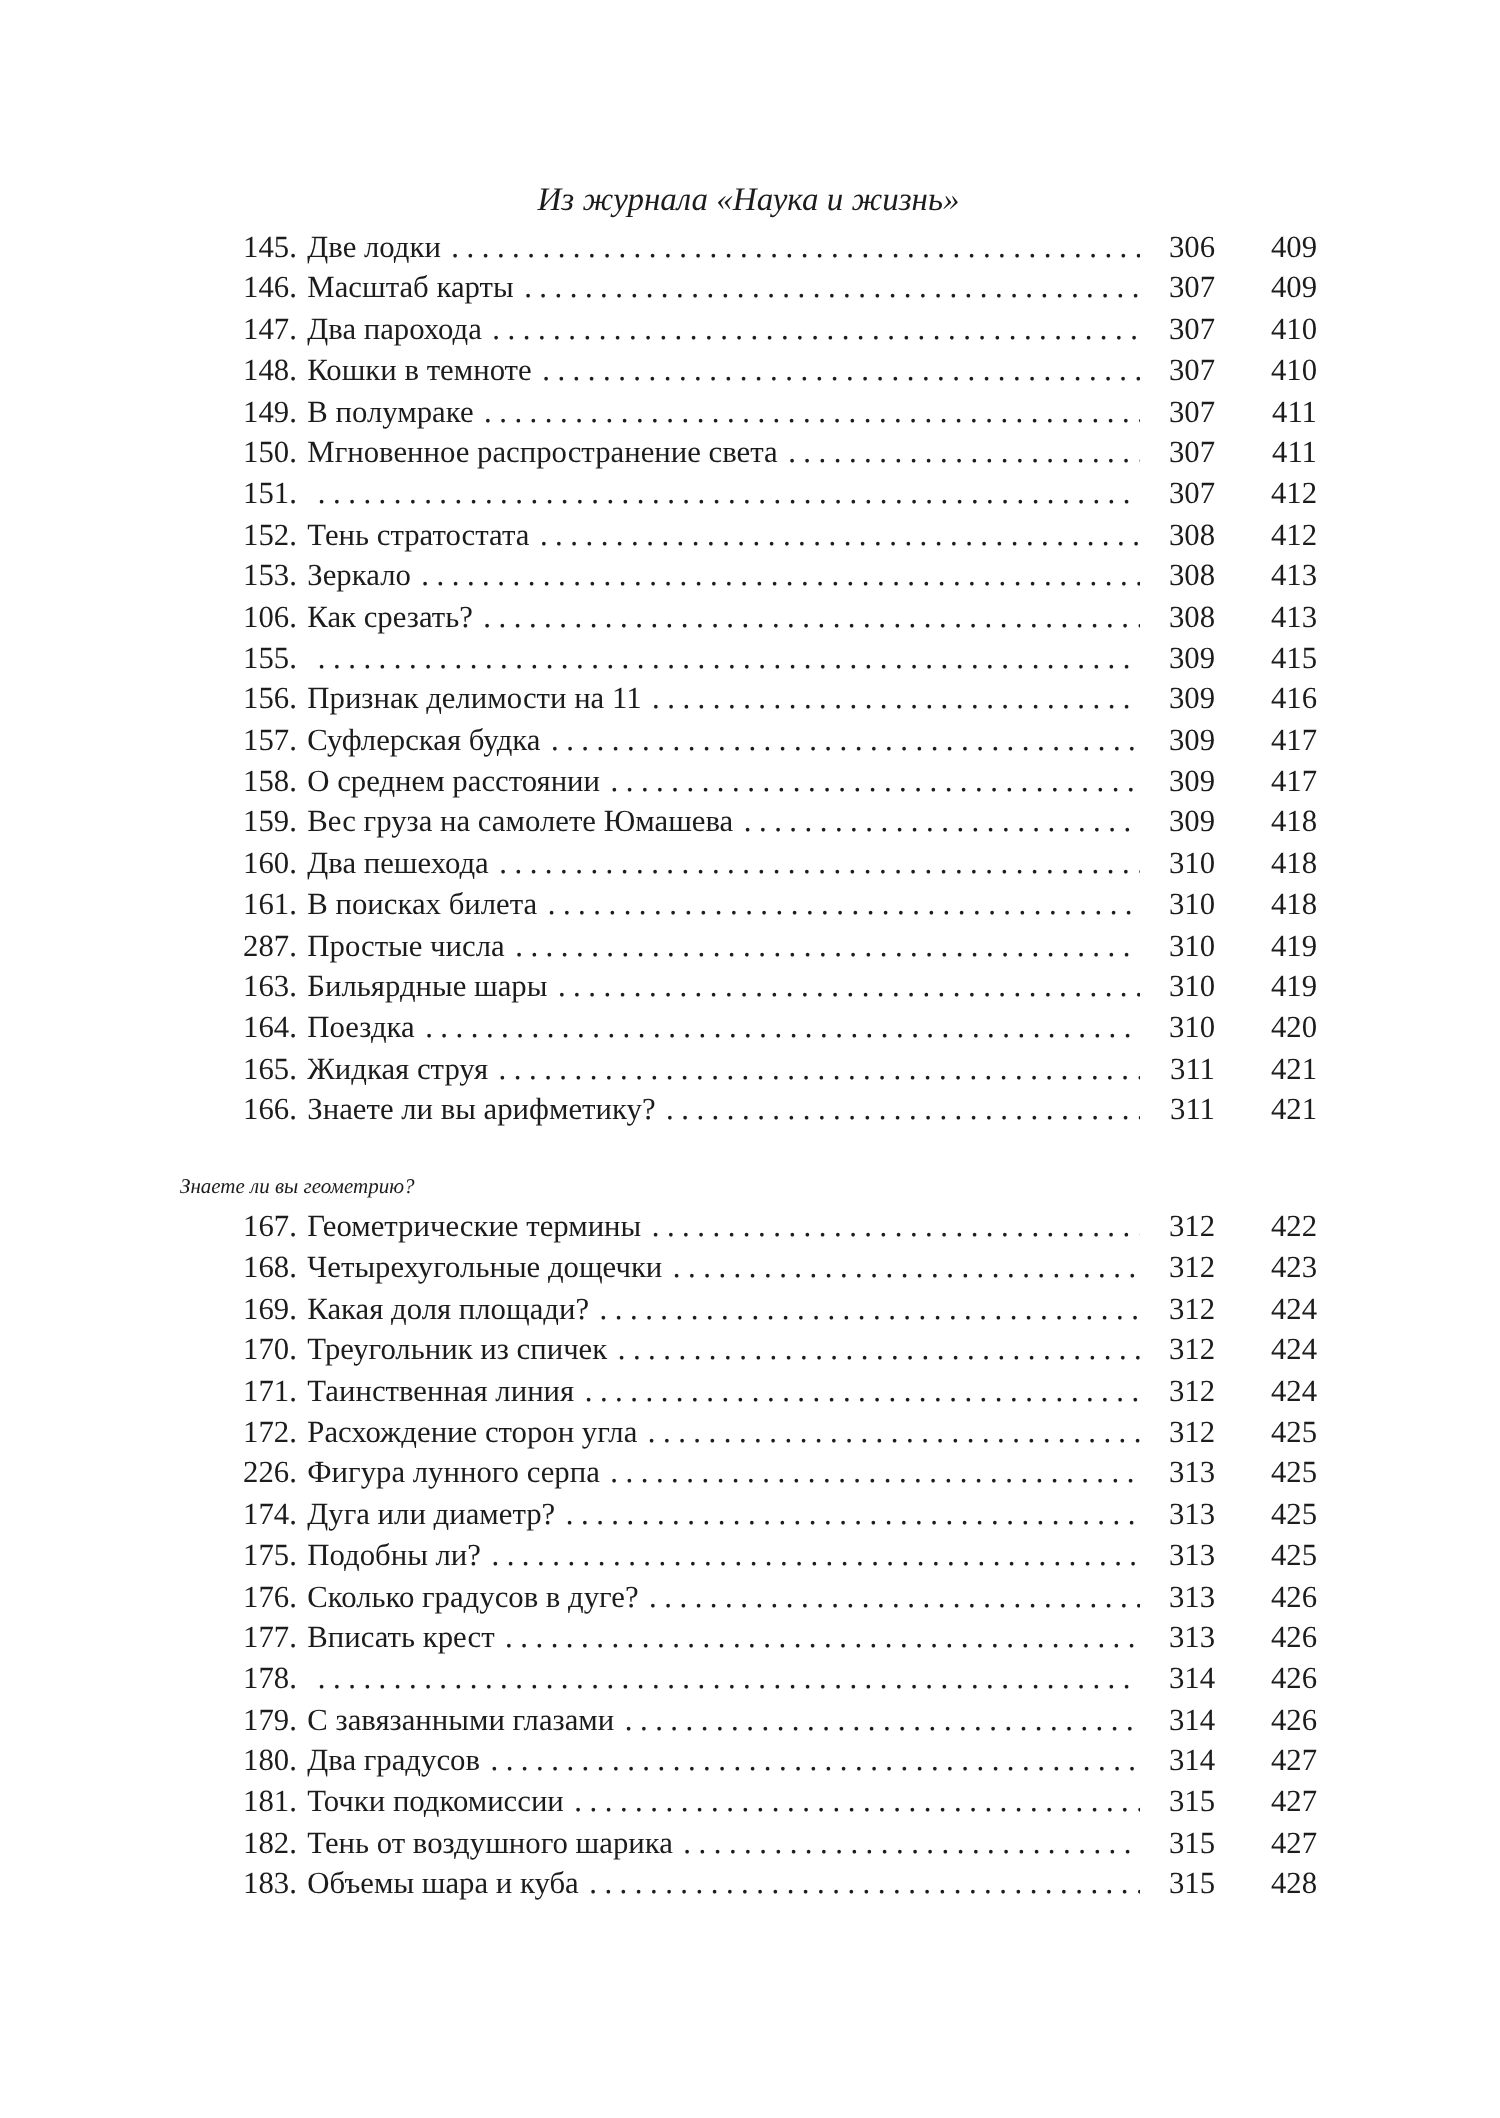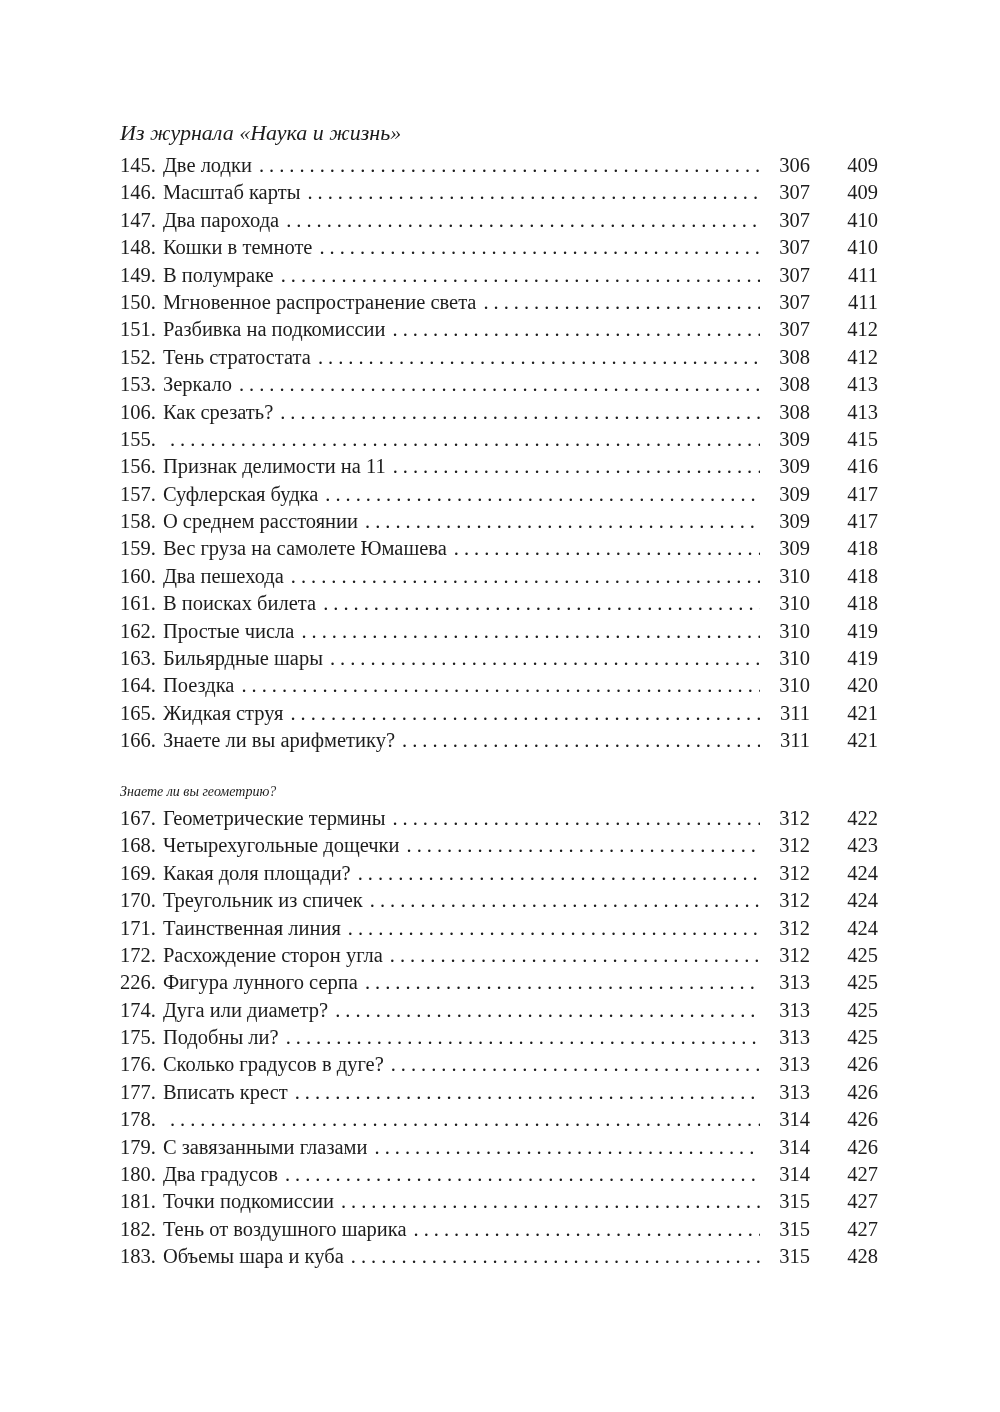--- a/index.html
+++ b/index.html
@@ -16,35 +16,37 @@
     font-family: "Liberation Serif", "DejaVu Serif", serif;
     overflow: hidden;
   }
   .content {
     position: absolute;
     left: 120px;
     top: 119px;
     width: 758px;
   }
   .toc-header {
+    text-align: center;
     font-style: italic;
     font-size: 22px;
     line-height: 28px;
     margin-bottom: 5px;
     white-space: nowrap;
   }
   .toc {
     font-size: 20.5px;
   }
   .row {
     display: flex;
-    align-items: flex-end;
+    align-items: flex-start;
     height: 27.4px;
     line-height: 27.4px;
     white-space: nowrap;
+    margin-left: 42px;
   }
   .num {
     flex: none;
     margin-right: 7px;
   }
   .title {
     flex: none;
   }
   .dots {
     flex: 1 1 auto;
@@ -127,21 +129,20 @@
   <div class="row">
     <span class="num">150.</span>
     <span class="title">Мгновенное распространение света</span>
     <span class="dots"></span>
     <span class="p1">307</span>
     <span class="p2">411</span>
   </div>
 
   <div class="row">
     <span class="num">151.</span>
-    <span class="title">Разбивка на подкомиссии</span>
     <span class="dots"></span>
     <span class="p1">307</span>
     <span class="p2">412</span>
   </div>
 
   <div class="row">
     <span class="num">152.</span>
     <span class="title">Тень стратостата</span>
     <span class="dots"></span>
     <span class="p1">308</span>
@@ -213,21 +214,21 @@
 
   <div class="row">
     <span class="num">161.</span>
     <span class="title">В поисках билета</span>
     <span class="dots"></span>
     <span class="p1">310</span>
     <span class="p2">418</span>
   </div>
 
   <div class="row">
-    <span class="num">162.</span>
+    <span class="num">287.</span>
     <span class="title">Простые числа</span>
     <span class="dots"></span>
     <span class="p1">310</span>
     <span class="p2">419</span>
   </div>
 
   <div class="row">
     <span class="num">163.</span>
     <span class="title">Бильярдные шары</span>
     <span class="dots"></span>

